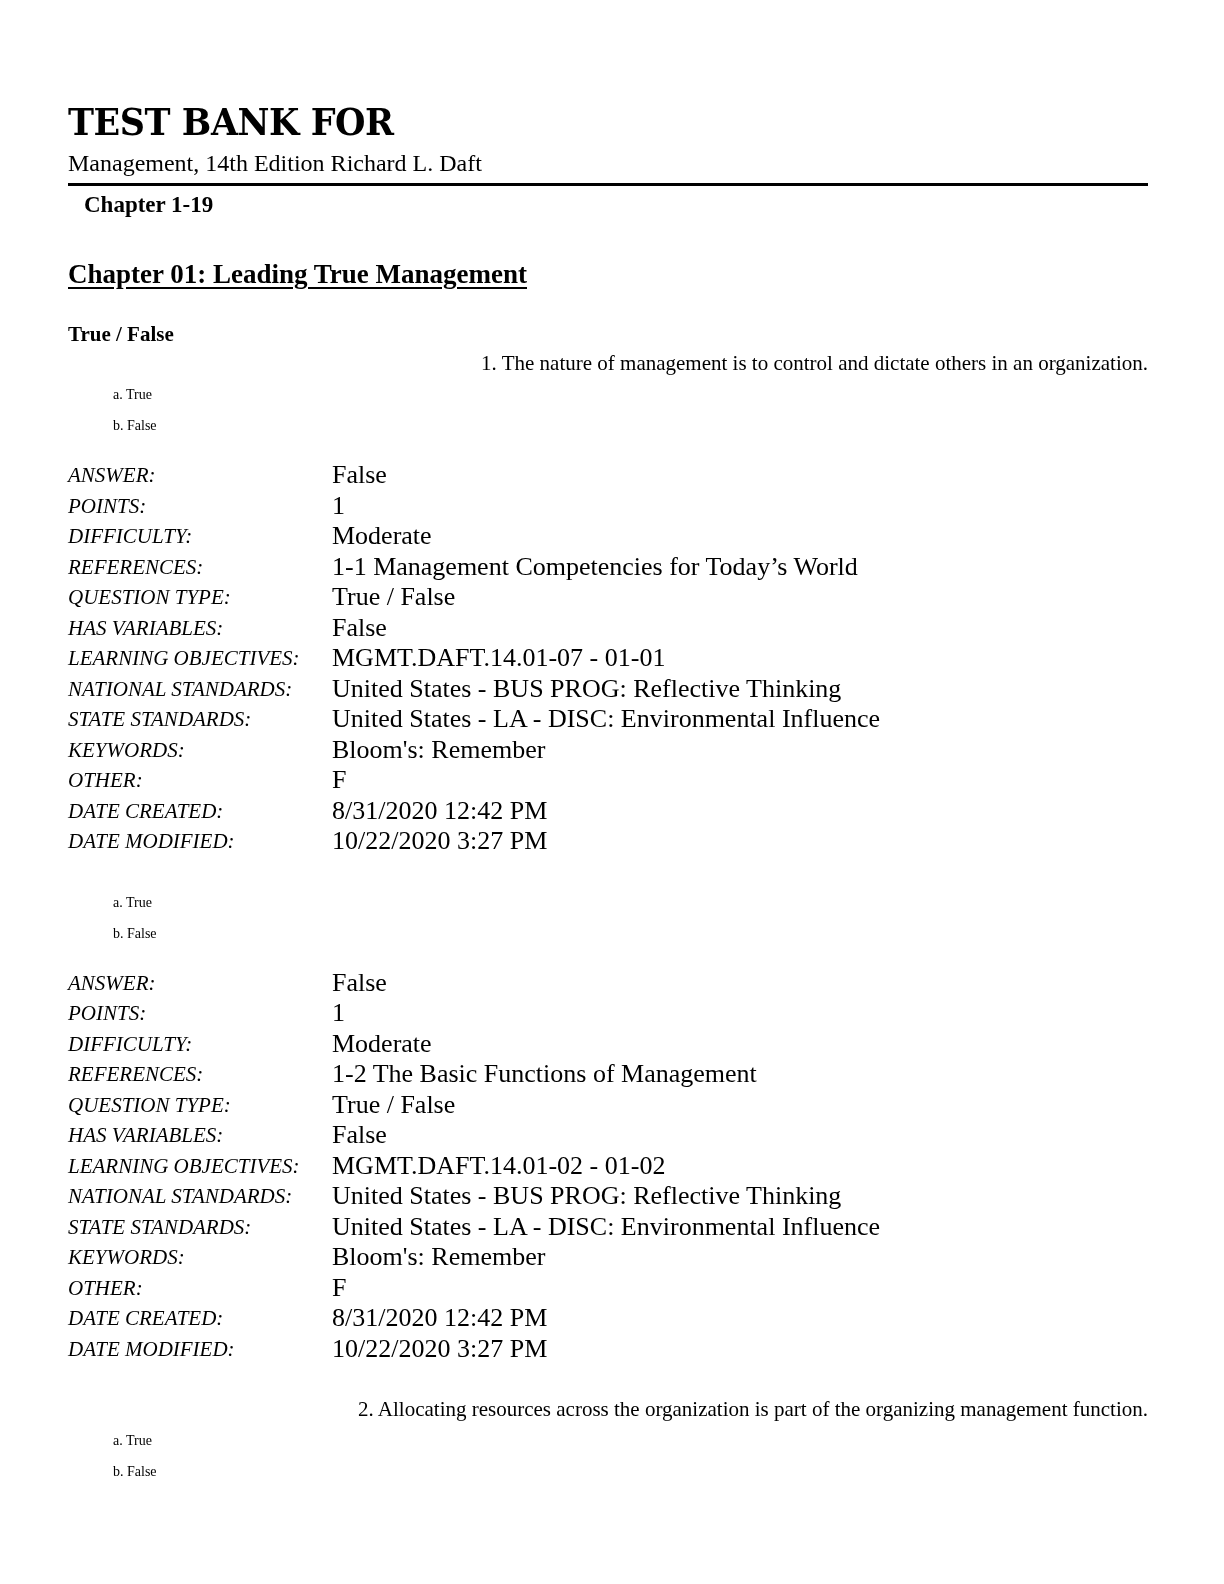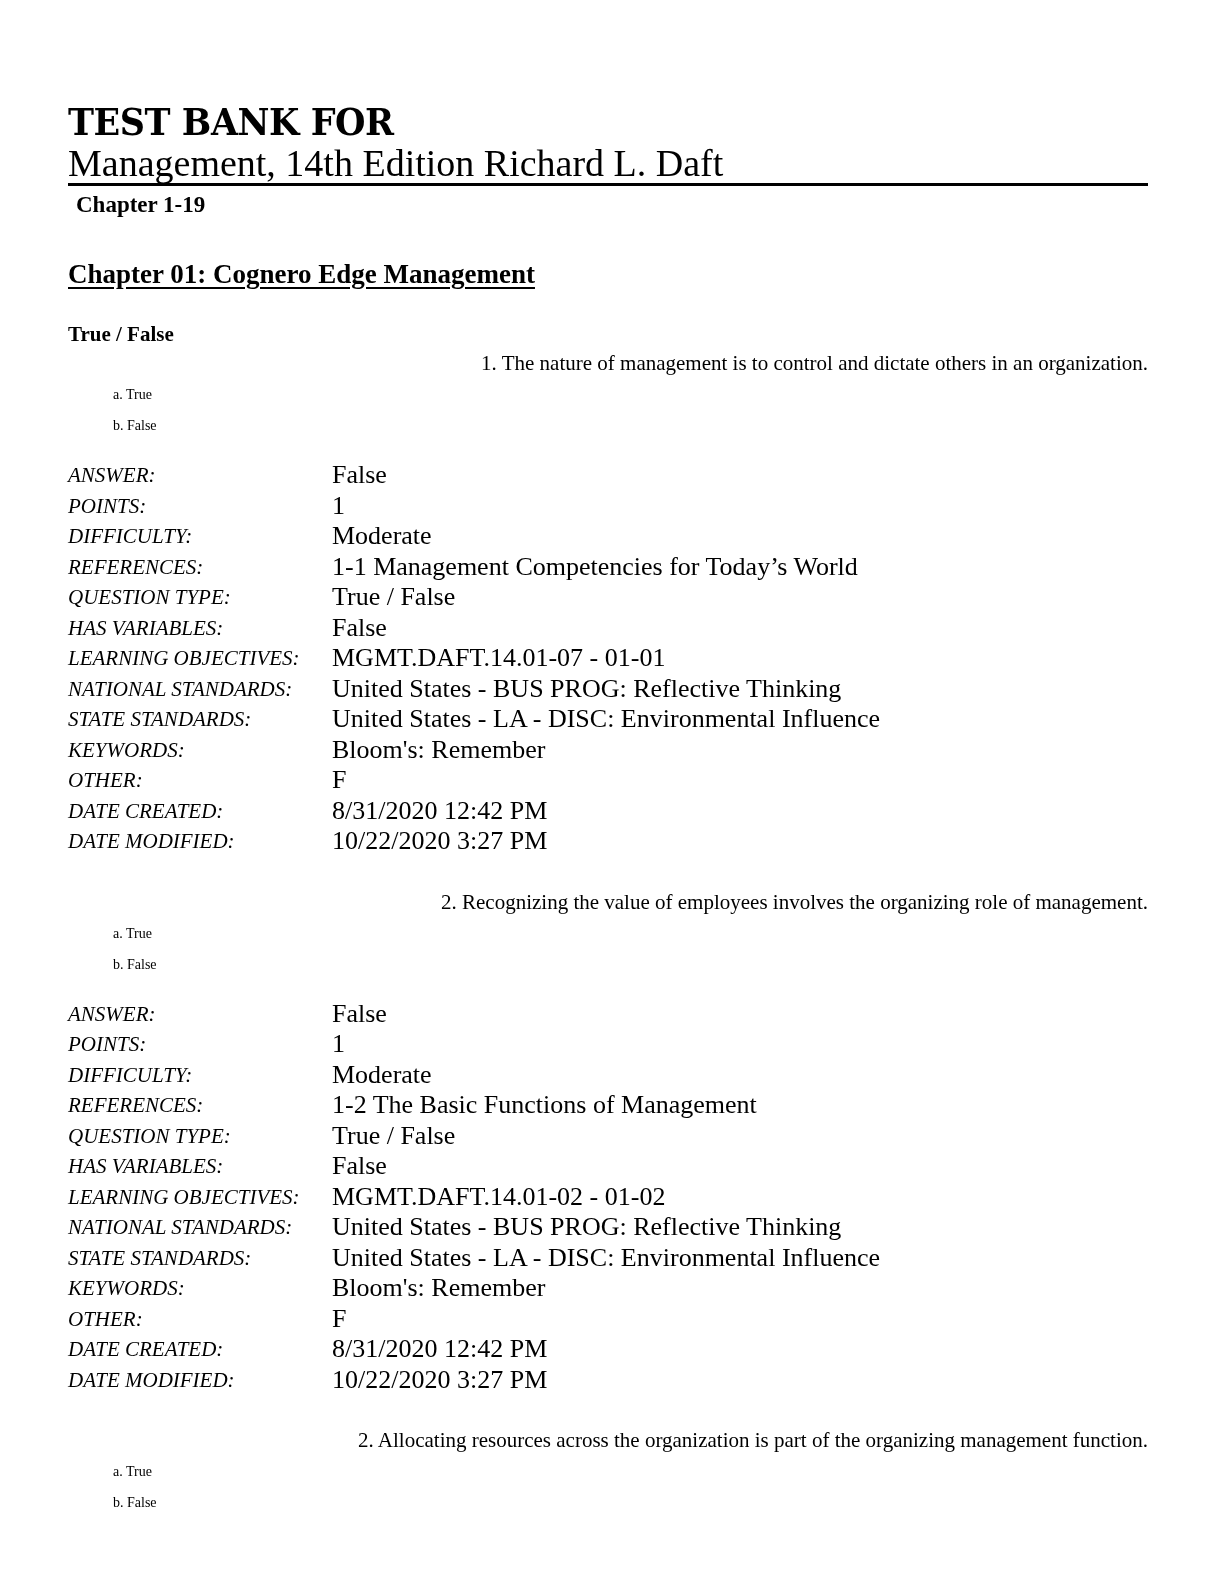--- a/index.html
+++ b/index.html
@@ -38,37 +38,37 @@
     font-weight: 700;
     font-size: 38px;
     line-height: 44px;
     letter-spacing: -0.5px;
     transform: scaleX(0.92);
     transform-origin: left center;
     margin: 0 0 2px 0;
     white-space: nowrap;
   }
   .masthead-sub {
-    font-size: 38px;
+    font-size: 24px;
     line-height: 34px;
     margin: 0;
     padding-bottom: 3px;
     white-space: nowrap;
   }
   .masthead-rule {
     width: 1080px;
     height: 3px;
     background: #000000;
     margin: 0 0 0 0;
   }
   .masthead-chapter {
     font-size: 23px;
     line-height: 30px;
     font-weight: 700;
-    margin: 4px 0 0 8px;
+    margin: 4px 0 0 16px;
   }
 
   
   .chapter-heading {
     font-size: 27px;
     line-height: 32px;
     font-weight: 700;
     text-decoration: underline;
     text-underline-offset: 4px;
     margin: 38px 0 0 0;
@@ -153,21 +153,21 @@
 
   <div class="content">
 
     <div>
       <div class="masthead-title">TEST BANK FOR</div>
       <div class="masthead-sub">Management, 14th Edition Richard L. Daft</div>
       <div class="masthead-rule"></div>
       <div class="masthead-chapter">Chapter 1-19</div>
     </div>
 
-    <div class="chapter-heading">Chapter 01: Cognero Edge Management</div>
+    <div class="chapter-heading">Chapter 01: Leading True Management</div>
 
     <div class="section-label">True / False</div>
 
     <div class="question-block">
       <div class="question-stem">1. The nature of management is to control and dictate others in an organization.</div>
       <div class="option">a. True</div>
       <div class="option">b. False</div>
       <table class="meta-table">
         <tbody>
           <tr class="meta-row">
@@ -220,21 +220,20 @@
           </tr>
           <tr class="meta-row">
             <td class="meta-key">DATE MODIFIED:</td>
             <td class="meta-val">10/22/2020 3:27 PM</td>
           </tr>
         </tbody>
       </table>
     </div>
 
     <div class="question-block">
-      <div class="question-stem">2. Recognizing the value of employees involves the organizing role of management.</div>
       <div class="option">a. True</div>
       <div class="option">b. False</div>
       <table class="meta-table">
         <tbody>
           <tr class="meta-row">
             <td class="meta-key">ANSWER:</td>
             <td class="meta-val">False</td>
           </tr>
           <tr class="meta-row">
             <td class="meta-key">POINTS:</td>

